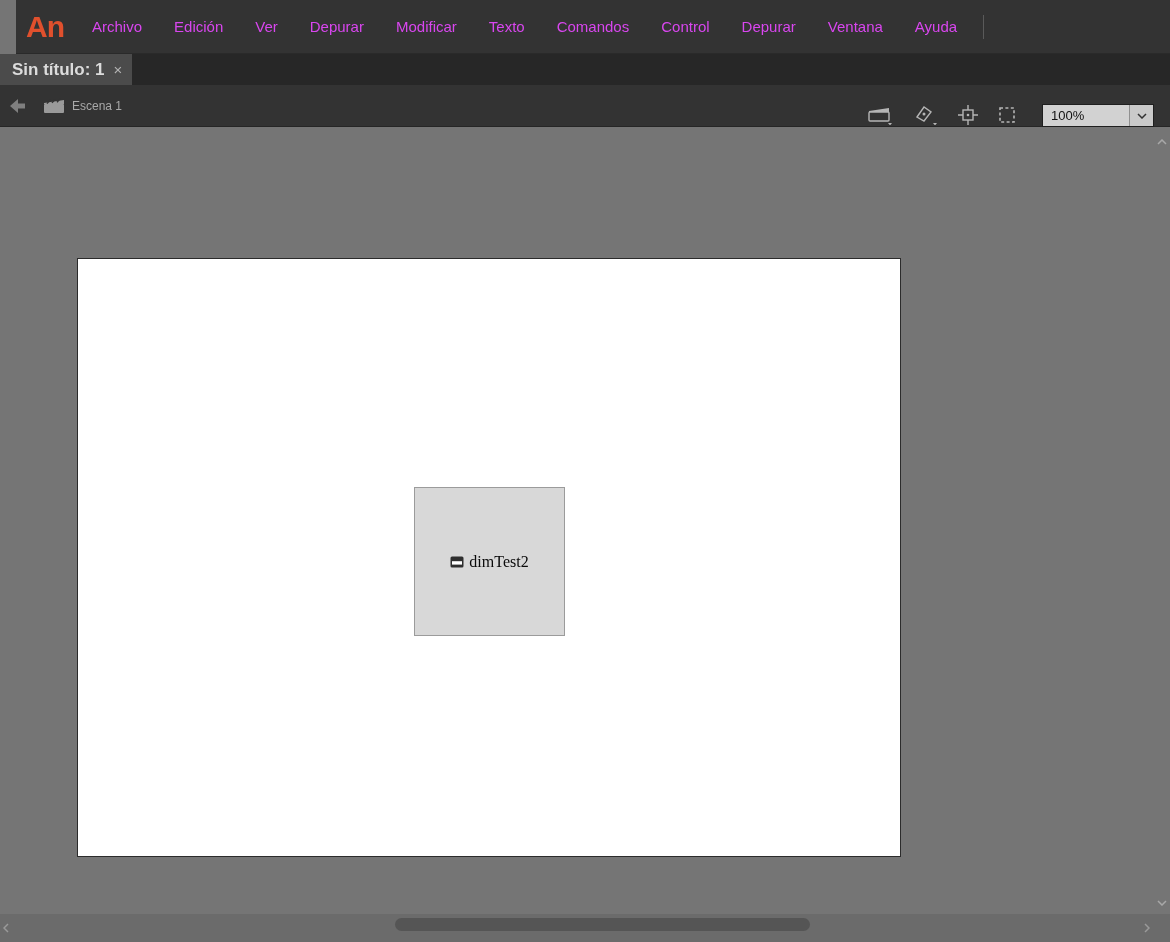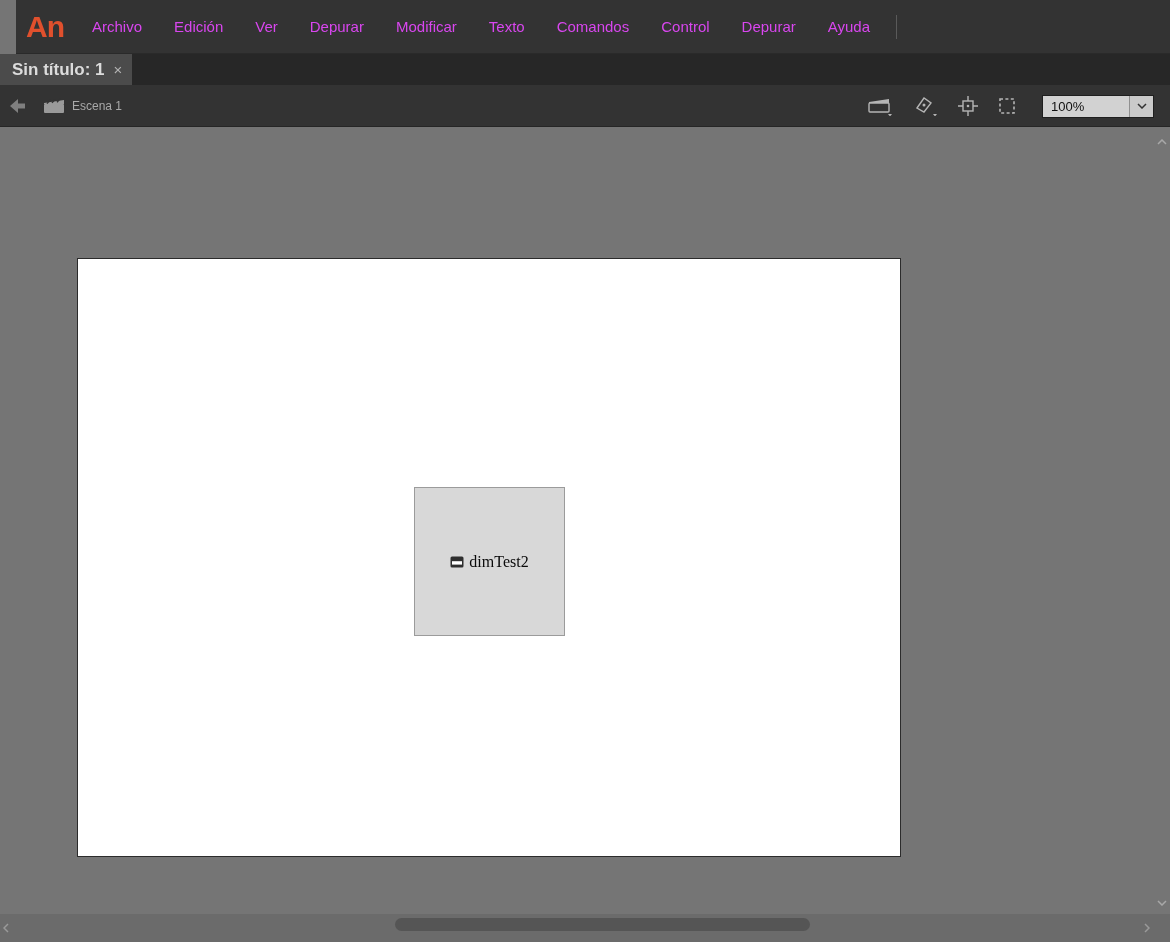--- a/index.html
+++ b/index.html
@@ -43,21 +43,21 @@
   .editbar {
     position:absolute; top:85px; left:0; width:1170px; height:42px;
     background:#333333; border-bottom:1px solid #262626;
     display:flex; align-items:center;
   }
   .back-btn { width:34px; height:42px; display:flex; align-items:center; justify-content:center; cursor:pointer; }
   .scene-crumb { display:flex; align-items:center; gap:8px; margin-left:10px; cursor:pointer; }
   .scene-label { color:#a9a9a9; font-size:12px; }
   .editbar-right {
     position:absolute; right:16px; top:0; height:42px;
-    display:flex; align-items:center; gap:15px;
+    display:flex; align-items:flex-end; gap:15px;
   }
   .icon-btn { display:flex; align-items:flex-end; cursor:pointer; padding:2px; }
   .zoom-select {
     width:112px; height:23px; background:#d2d2d2; border:1px solid #1f1f1f;
     display:flex; align-items:center; cursor:pointer; margin-left:8px;
   }
   .zoom-value { flex:1; color:#111; font-size:13px; padding-left:8px; }
   .zoom-chevron {
     width:24px; height:100%; border-left:1px solid #909090;
     display:flex; align-items:center; justify-content:center; background:#cacaca;
@@ -108,20 +108,21 @@
   <div class="logo">An</div>
   <div class="menu-item">Archivo</div>
   <div class="menu-item">Edición</div>
   <div class="menu-item">Ver</div>
   <div class="menu-item">Depurar</div>
   <div class="menu-item">Modificar</div>
   <div class="menu-item">Texto</div>
   <div class="menu-item">Comandos</div>
   <div class="menu-item">Control</div>
   <div class="menu-item">Depurar</div>
+  <div class="menu-item">Ventana</div>
   <div class="menu-item">Ayuda</div>
   <div class="menu-sep"></div>
 </div>
 
 <div class="tabbar">
   <div class="tab">
     <span class="tab-label">Sin título: 1</span>
     <span class="tab-close">×</span>
   </div>
 </div>

